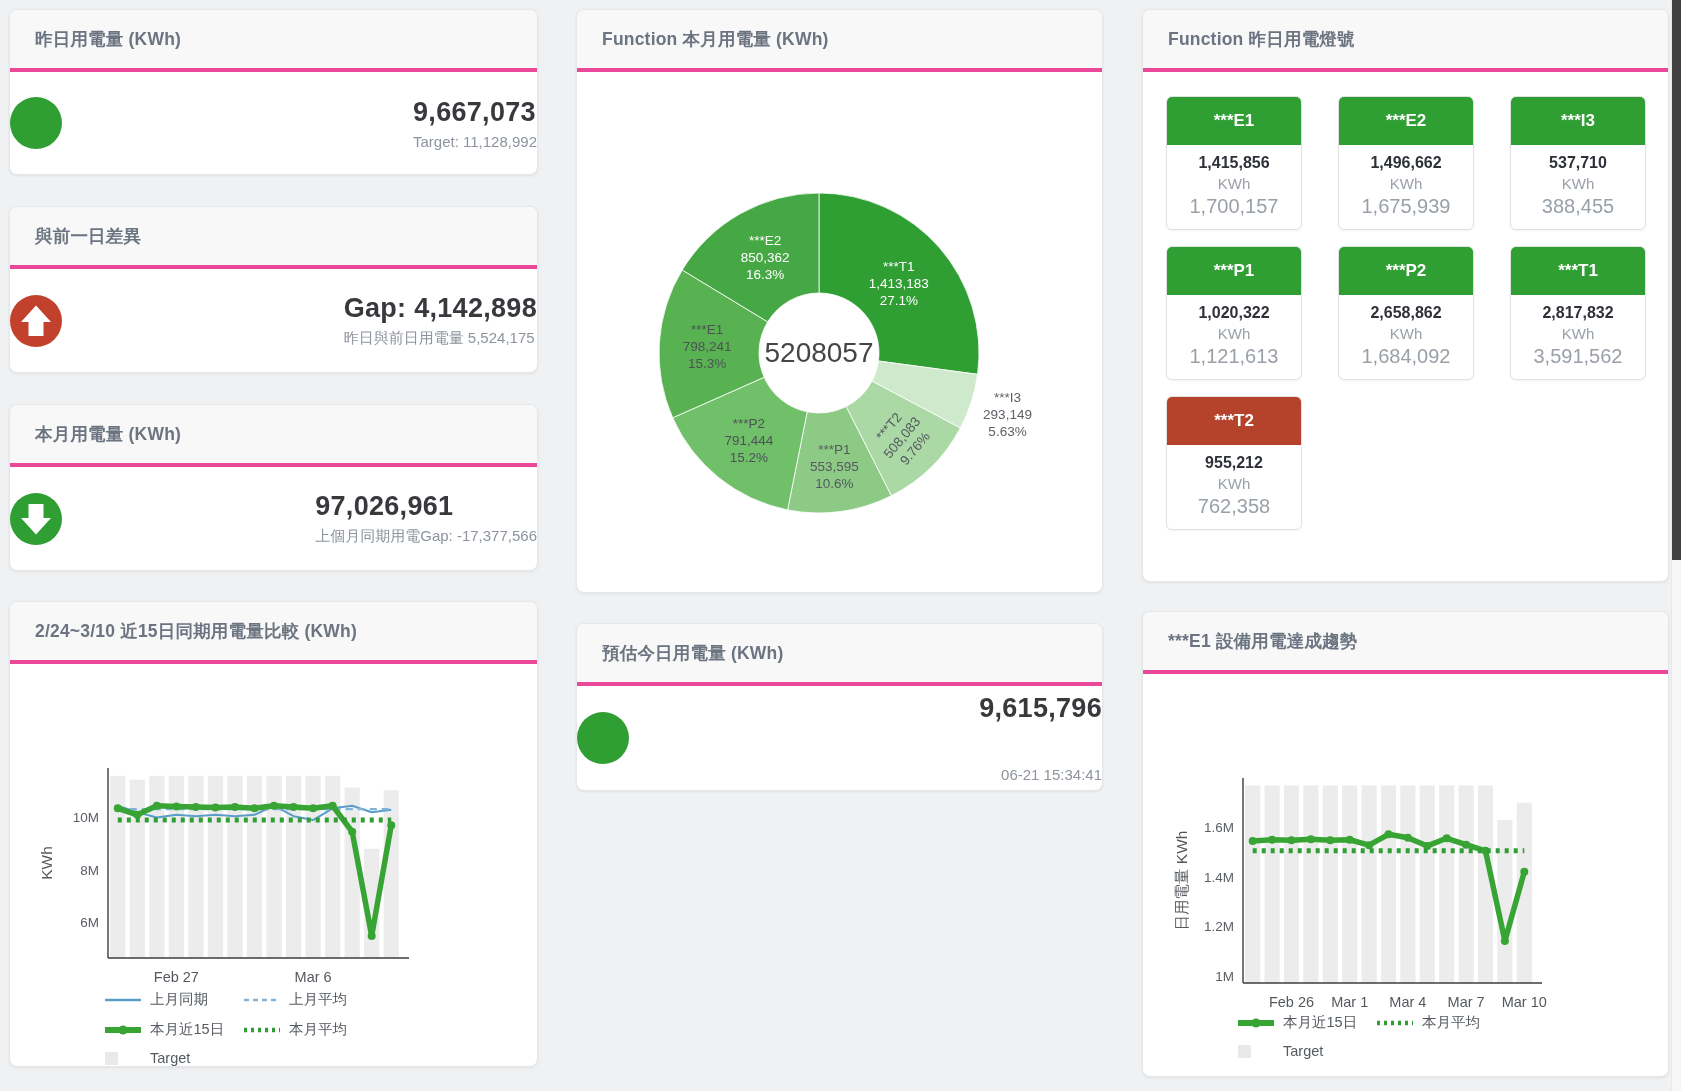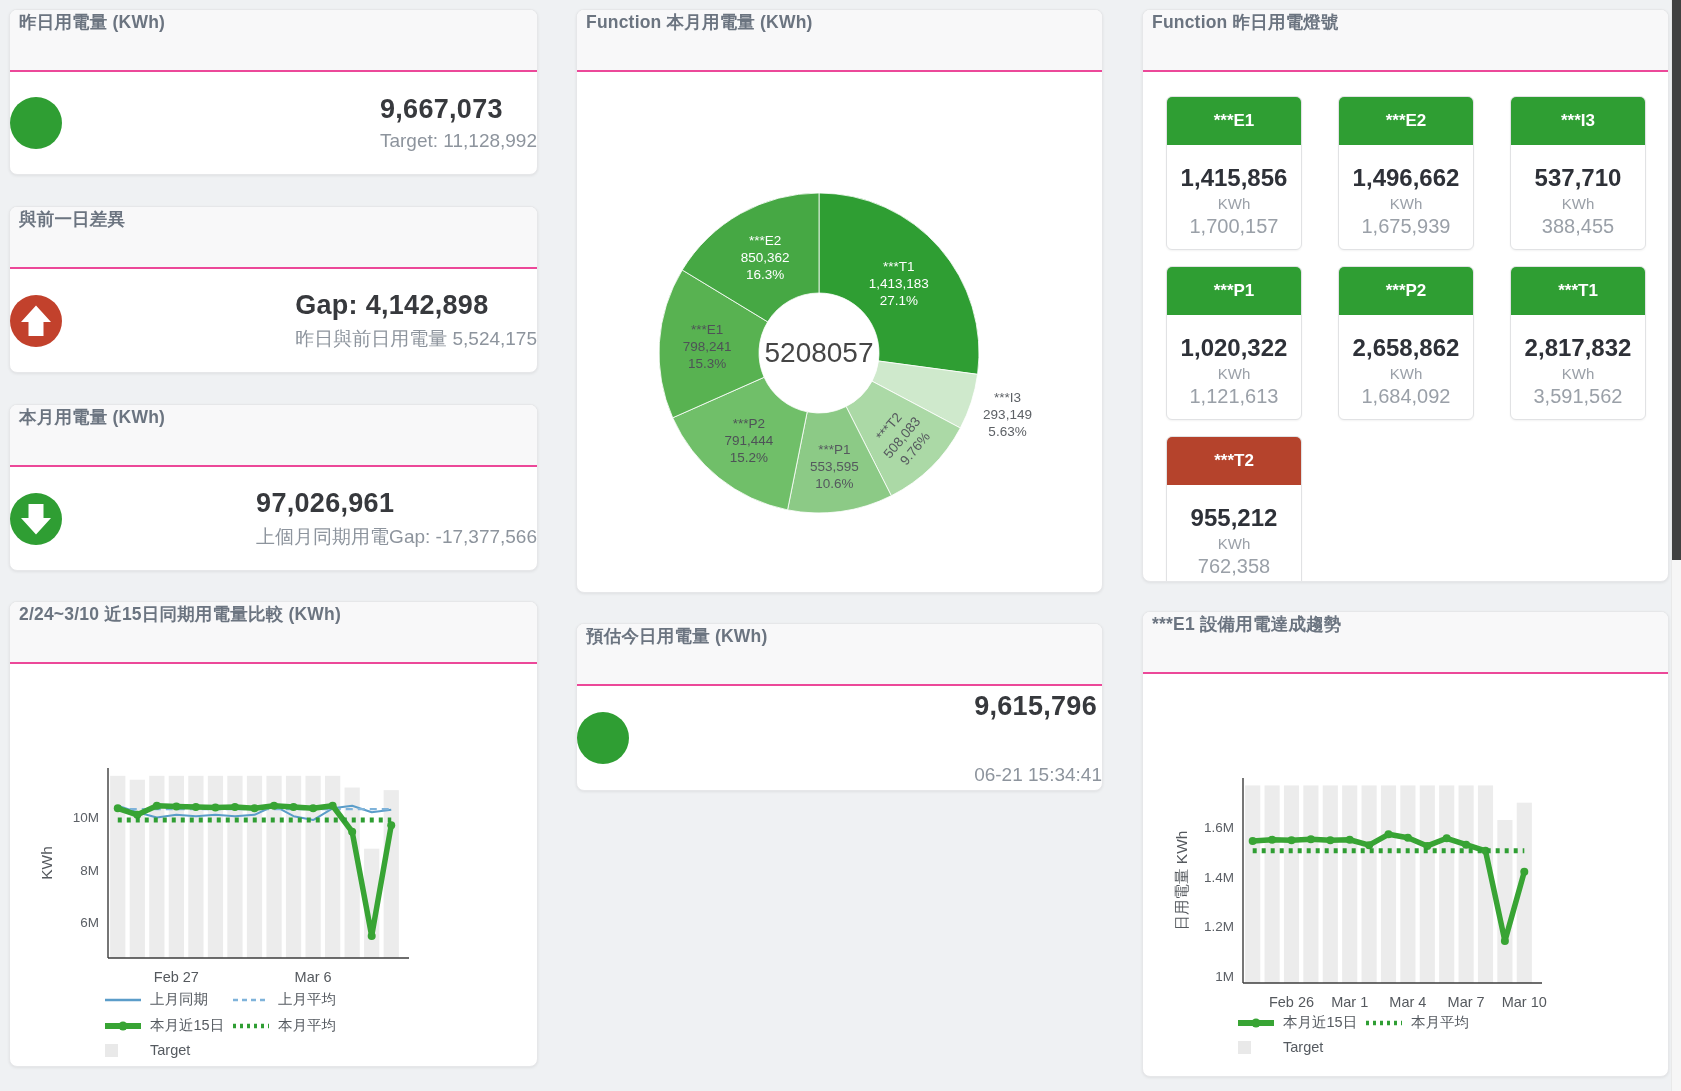--- a/index.html
+++ b/index.html
@@ -14,65 +14,66 @@
     position:absolute;
     background:#ffffff;
     border:1px solid #e6e7e9;
     border-radius:8px;
     box-shadow:0 1px 3px rgba(0,0,0,.07);
     overflow:hidden;
   }
   .card-header {
     height:62px;
     background:#f8f8f9;
-    border-bottom:2px solid #ec4899;
-    display:flex; align-items:flex-start;
-    padding:0 9px;
+    border-bottom:4px solid #ec4899;
+    display:flex; align-items:center;
+    padding:0 25px;
     font-size:17.5px; font-weight:bold; color:#6b7480;
     letter-spacing:.2px;
   }
   .card-body { position:relative; height:calc(100% - 62px); }
   .kpi {
     height:100%;
     display:flex; align-items:center; justify-content:space-between;
     gap:28px;
   }
   .kpi-circle {
     width:52px; height:52px; border-radius:50%;
     flex:0 0 auto;
     display:flex; align-items:center; justify-content:center;
   }
   .kpi-value { font-size:27px; font-weight:bold; color:#37393d; letter-spacing:.3px; }
-  .kpi-sub { font-size:19px; color:#8d949d; margin-top:5px; }
+  .kpi-sub { font-size:15px; color:#8d949d; margin-top:5px; }
   .kpi-sub.right { text-align:right;margin-top:42px; }
   .tiles {
     padding:24px 0 0 23px;
     display:grid;
     grid-template-columns:repeat(3,136px);
     column-gap:36px;
     row-gap:16px;
   }
   .tile {
     border:1px solid #e1e2e4; border-radius:6px;
     background:#fff; text-align:center;
     box-shadow:0 1px 2px rgba(0,0,0,.05);
   }
   .tile-header {
     height:48px; border-radius:5px 5px 0 0;
     display:flex; align-items:center; justify-content:center;
     color:#fff; font-size:17px; font-weight:bold;
   }
-  .tile-value { font-size:24px; font-weight:bold; color:#2e3138; margin-top:19px; }
+  .tile-value { font-size:16px; font-weight:bold; color:#2e3138; margin-top:9px; }
   .tile-unit { font-size:15px; color:#9aa0a8; margin-top:3px; }
   .tile-target { font-size:20px; color:#9aa0a8; margin:3px 0 11px; }
   .legend {
     display:grid;
     grid-template-columns:128px auto;
     row-gap:7px;
     margin-left:95px;
+    gap:11px;
   }
   .legend-item { display:flex; align-items:center; gap:9px; font-size:14.5px; color:#555a60; cursor:pointer; }
   .scrollbar-track {
     position:absolute; right:0; top:0; width:10px; height:1091px;
     background:#f6f6f6; border-left:1px solid #e9e9e9;
   }
   .scrollbar-thumb { position:absolute; top:0; left:0; width:10px; height:560px; background:#414141; }
   svg text { font-family:"Liberation Sans", sans-serif; }
 </style>
 </head>

